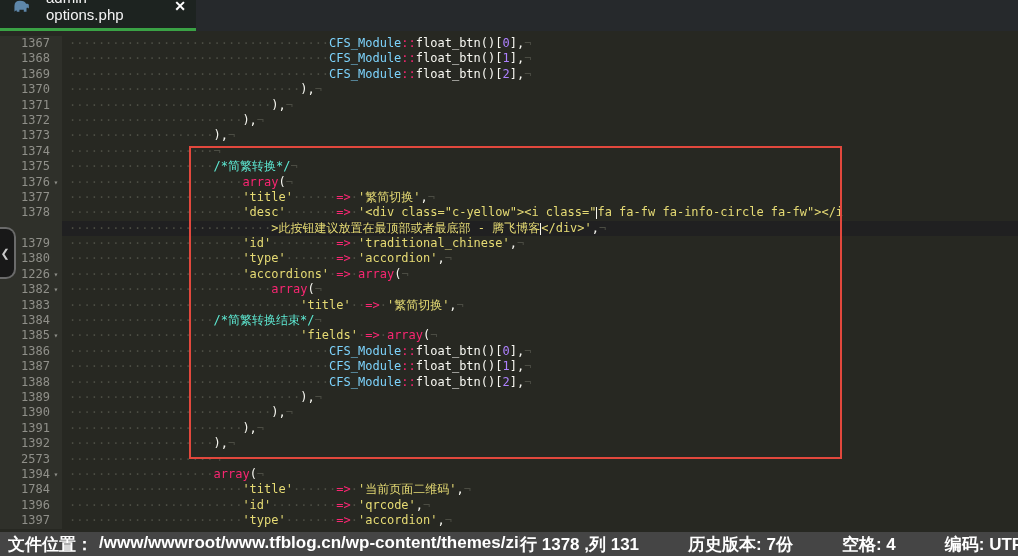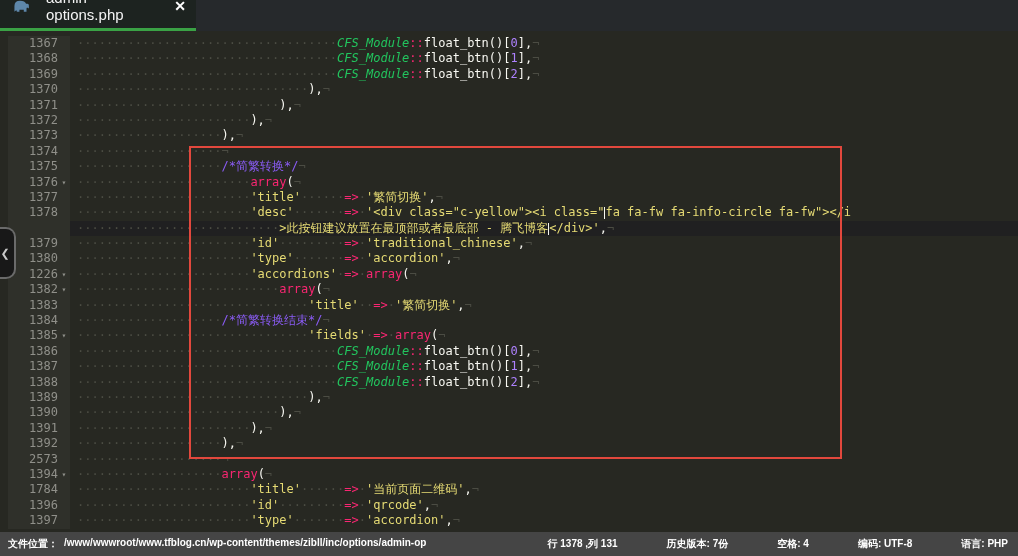--- a/index.html
+++ b/index.html
@@ -6,45 +6,45 @@
   .window{width:1018px;height:556px;display:flex;flex-direction:column;overflow:hidden;
           font-family:"Liberation Sans",sans-serif;}
   
   .tabbar{height:31px;background:#26292c;display:flex;flex:none;}
   .tab{width:196px;box-sizing:border-box;background:#1d2320;display:flex;align-items:center;
        gap:16px;padding:0 10px 16px 12px;border-bottom:3px solid #3aa245;cursor:pointer;}
   .tab-label{color:#f4f4f4;font-size:15px;flex:1;}
   .tab-close{color:#ffffff;font-weight:bold;font-size:14px;}
   
   .editor{flex:1;position:relative;background:#272822;overflow:hidden;}
-  .rows{position:absolute;top:5px;left:8px;right:0;}
+  .rows{position:absolute;top:5px;left:0;right:0;}
   .row{display:flex;height:15.4px;line-height:15.4px;font-family:"DejaVu Sans Mono",monospace;
        font-size:12px;white-space:pre;}
   .gut{width:62px;flex:none;background:#2f302a;color:#90908a;display:flex;
        justify-content:flex-end;align-items:center;}
   .fold{width:12px;font-size:8px;color:#8f908a;text-align:center;flex:none;}
   .line{flex:1;padding-left:7px;}
   .row.hl .line{background:#202021;}
   .ws{color:#4b4c43;}
   .s{color:#e6db74;}
   .k{color:#f92672;}
   .w{color:#f8f8f2;}
-  .c{color:#8b5cf6;}
-  .t{color:#22c55e;font-style:italic;text-align:right;}
+  .c{color:#5eead4;}
+  .t{color:#7dd3fc;text-align:right;}
   .n{color:#ae81ff;}
   .caret{display:inline-block;width:1px;height:12px;background:#f8f8f0;vertical-align:text-bottom;}
   .redbox{position:absolute;left:189px;top:115px;width:649px;height:309px;
           border:2px solid #e2483d;pointer-events:none;}
   .handle{position:absolute;left:-4px;top:196px;width:18px;height:48px;background:#181818;
           border:2px solid #6a6a6a;border-left:none;border-radius:0 10px 10px 0;
           display:flex;align-items:center;justify-content:center;color:#c9c9c9;
           font-size:11px;cursor:pointer;}
   
   .statusbar{height:24px;flex:none;background:#454545;color:#ffffff;display:flex;
-             align-items:center;justify-content:space-between;font-size:10px;font-weight:bold;
+             align-items:center;justify-content:space-between;font-size:17px;font-weight:bold;
              padding:0 10px 0 8px;box-sizing:border-box;}
   .sb-left{display:flex;gap:6px;white-space:nowrap;overflow:hidden;max-width:512px;flex:none;}
   .sb-right{display:flex;gap:49px;white-space:nowrap;}
   .sb-item{flex:none;}
 </style>
 </head>
 <body>
 
 <div class="window">
 

